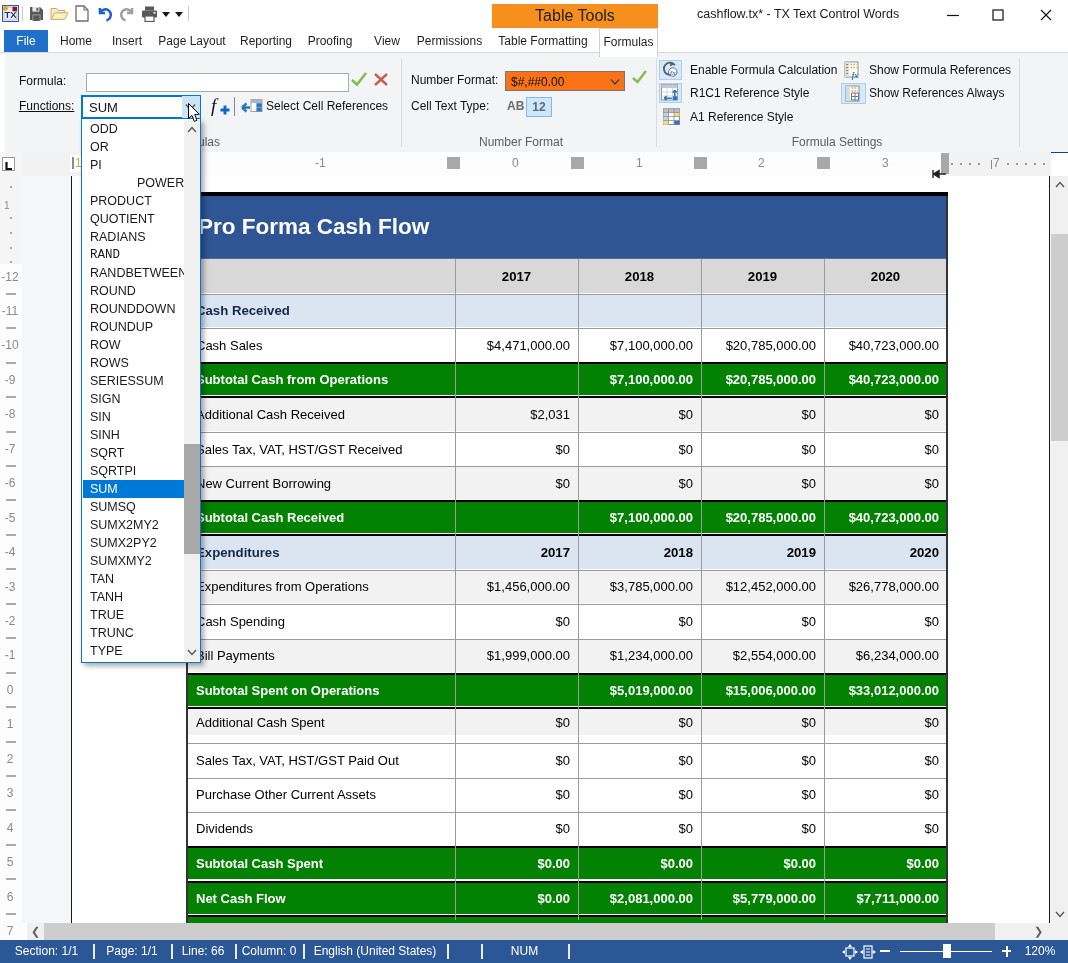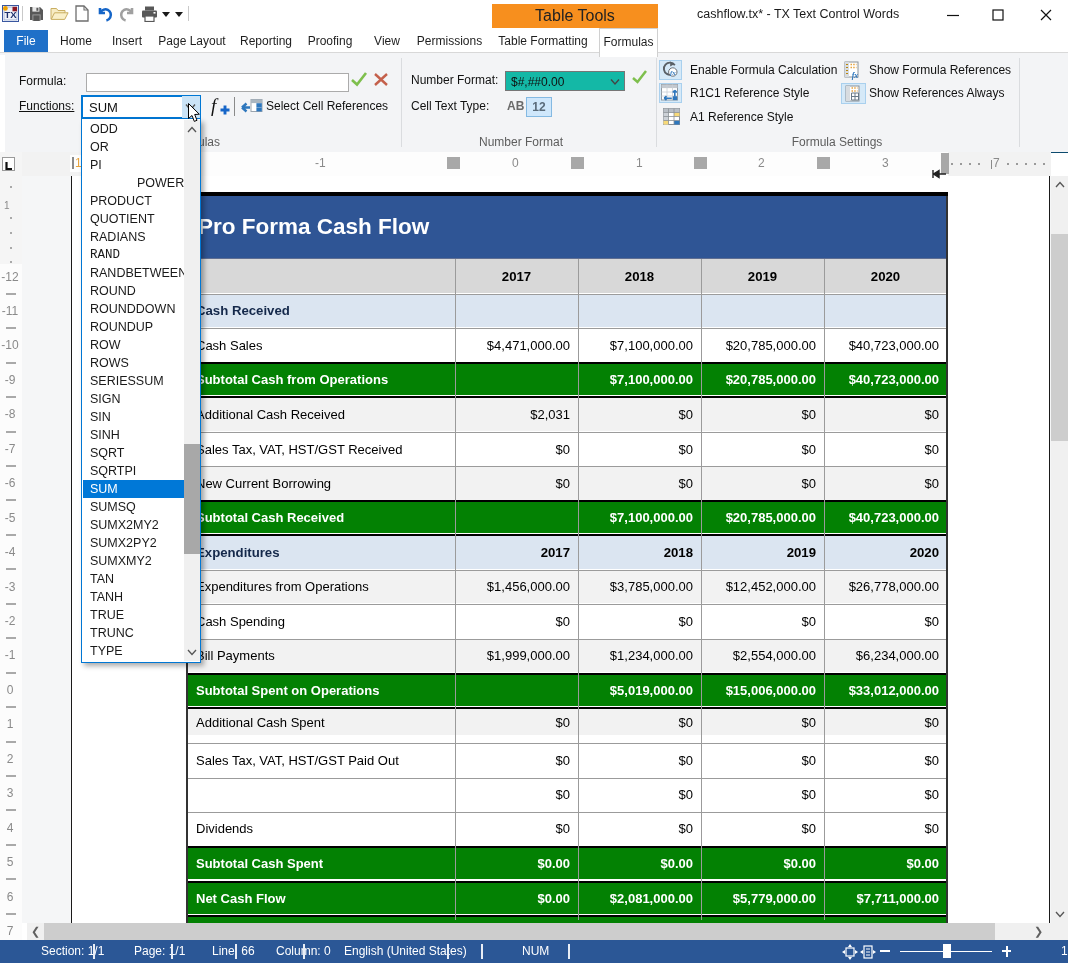--- a/index.html
+++ b/index.html
@@ -39,21 +39,21 @@
 .fw{font-size:13px;font-weight:bold;color:#fff;}
 .hline{position:absolute;left:187px;width:760px;background:#9b9b9b;height:1px;}
 .blk{background:#000;height:2px;}
 .vline{position:absolute;width:1px;background:#9b9b9b;}
 
 .hscroll{position:absolute;left:27px;top:923px;width:1024px;height:17px;background:#f0f0f0;}
 .vscroll{position:absolute;left:1051px;top:176px;width:17px;height:747px;background:#f0f0f0;}
 .arr{color:#606060;font-size:11px;line-height:17px;text-align:center;position:absolute;}
 
 .status{position:absolute;left:0;top:940px;width:1068px;height:23px;background:#2b5796;color:#fff;font-size:12px;}
-.sitem{position:absolute;top:0;height:23px;line-height:23px;padding-left:41px;}
+.sitem{position:absolute;top:0;height:23px;line-height:23px;text-align:center;}
 .ssep{position:absolute;top:4px;width:1.5px;height:15px;background:#e8edf5;}
 
 .combo{position:absolute;left:81px;top:95px;width:120px;height:24px;background:#fff;border:2px solid #0077d4;box-sizing:border-box;z-index:40;}
 .list{position:absolute;left:81px;top:119px;width:120px;height:544px;background:#fff;border:1px solid #0077d4;border-top:none;box-sizing:border-box;z-index:40;box-shadow:3px 3px 5px rgba(0,0,0,0.33);}
 .li{position:absolute;left:1px;height:18px;line-height:18px;font-size:12.5px;color:#1a1a1a;padding-left:7px;width:95px;}
 .lsel{background:#0078d7;color:#fff;}
 </style>
 </head>
 <body>
 <div id="app">
@@ -161,21 +161,21 @@
     <path d="M1 8.5 h8 M1 8.5 l4.5 -4 M1 8.5 l4.5 4" stroke="#2e77bd" stroke-width="2.4" fill="none"></path>
   </svg>
   <div class="rlabel" style="left:261px;top:44px;">Select Cell References</div>
   <div class="glabel" style="left:160px;width:60px;">Formulas</div>
   <svg class="abs" style="left:385px;top:139px" width="9" height="9" viewBox="0 0 9 9">
         <path d="M1 1 h3 M1 1 v3 M3 3 l4.5 4.5 M7.5 4.5 v3 h-3" stroke="#777" stroke-width="1.1" fill="none"></path>
       </svg>
   <div class="vsep" style="left:396px;"></div>
 
   <div class="rlabel" style="left:406px;top:18px;">Number Format:</div>
-  <div class="abs" style="left:500px;top:16px;width:120px;height:20px;background:#14b8a6;border:1px solid #767676;box-sizing:border-box;">
+  <div class="abs" style="left:500px;top:16px;width:120px;height:20px;background:#f97316;border:1px solid #767676;box-sizing:border-box;">
     <div class="abs" style="left:5px;top:3px;font-size:12px;color:#111;">$#,##0.00</div>
     <svg class="abs" style="left:104px;top:6px" width="10" height="8" viewBox="0 0 10 8">
           <path d="M1 1.5 L5 6 L9 1.5" fill="none" stroke="#444" stroke-width="1.3"></path>
         </svg>
   </div>
   <svg class="abs" style="left:626px;top:14px" width="17" height="16" viewBox="0 0 17 16">
         <path d="M2 9 L6.5 13 L15 2" fill="none" stroke="#7ebf4d" stroke-width="2.5"></path>
       </svg>
   <div class="rlabel" style="left:406px;top:44px;">Cell Text Type:</div>
   <div class="abs" style="left:502px;top:44px;font-size:12px;font-weight:bold;color:#6a6a6a;">AB</div>
@@ -427,20 +427,21 @@
         <div class="cell val c4 ft">$0</div>
       </div>
       <div class="trow" style="top:743px;height:34px;background:#FFFFFF;">
         <div class="cell lab c0 ft">Sales Tax, VAT, HST/GST Paid Out</div>
         <div class="cell val c1 ft">$0</div>
         <div class="cell val c2 ft">$0</div>
         <div class="cell val c3 ft">$0</div>
         <div class="cell val c4 ft">$0</div>
       </div>
       <div class="trow" style="top:778px;height:33px;background:#FFFFFF;">
+        <div class="cell lab c0 ft">Purchase Other Current Assets</div>
         <div class="cell val c1 ft">$0</div>
         <div class="cell val c2 ft">$0</div>
         <div class="cell val c3 ft">$0</div>
         <div class="cell val c4 ft">$0</div>
       </div>
       <div class="trow" style="top:812px;height:33px;background:#FFFFFF;">
         <div class="cell lab c0 ft">Dividends</div>
         <div class="cell val c1 ft">$0</div>
         <div class="cell val c2 ft">$0</div>
         <div class="cell val c3 ft">$0</div>

